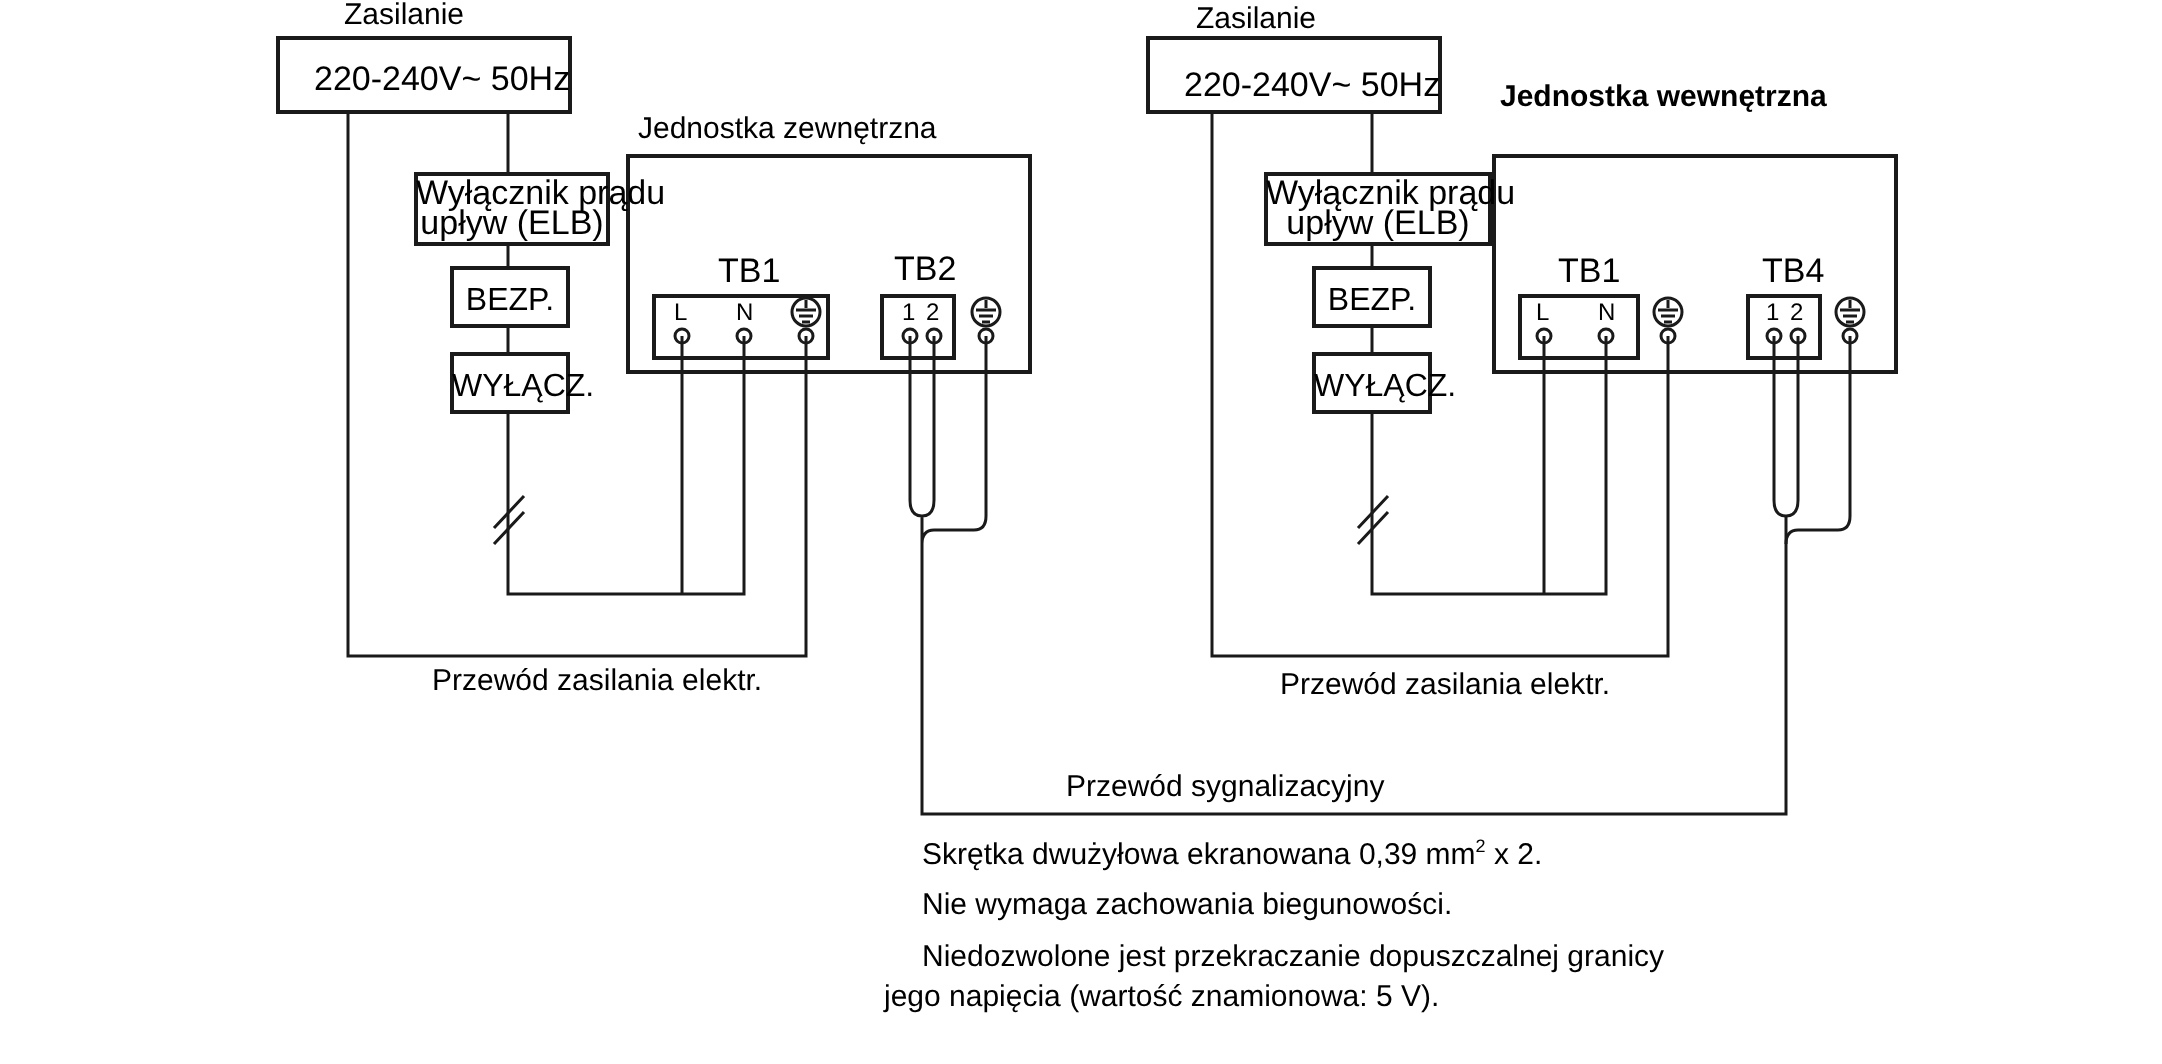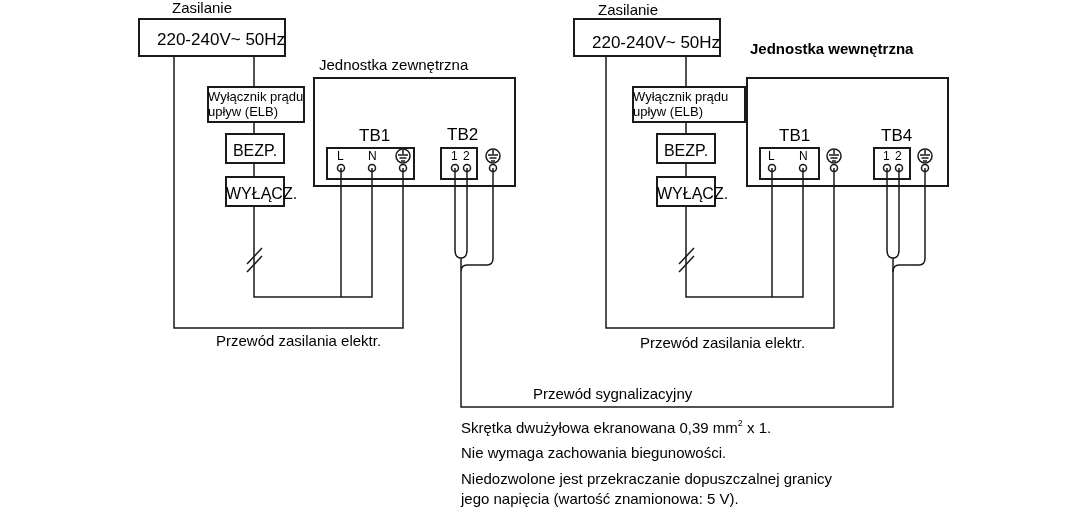--- a/index.html
+++ b/index.html
@@ -2,21 +2,21 @@
 <html><head>
 <meta charset="utf-8">
 <style>
   html, body { margin:0; padding:0; background:#ffffff; }
   body { width:1081px; height:532px; position:relative; overflow:hidden; font-family:"Liberation Sans", sans-serif; color:#1a1a1a; }
   svg { position:absolute; left:0; top:0; }
   .t { position:absolute; white-space:nowrap; font-family:"Liberation Sans", sans-serif; color:#000000; line-height:1; }
   .lbl { font-size:15px; }
   .box-txt { font-size:17px; }
   .small { font-size:16px; }
-  .elb { font-size:13px; text-align:left; line-height:15px; }
+  .elb { font-size:17px; text-align:center; line-height:15px; }
   .term { font-size:12px; }
   .note { font-size:15px; }
   sup { font-size:9px; vertical-align:top; position:relative; top:-1px; }
 </style>
 </head>
 <body>
 
 <svg width="1081" height="532" viewBox="0 0 1081 532">
   <g fill="none" stroke="#1a1a1a" stroke-width="1.5">
 
@@ -115,16 +115,16 @@
 <div class="t lbl" style="left:750px; top:41px;font-weight:bold;">Jednostka wewnętrzna</div>
 <div class="t box-txt" style="left:779px; top:127px;">TB1</div>
 <div class="t box-txt" style="left:881px; top:127px;">TB4</div>
 <div class="t term" style="left:768px; top:150px;">L</div>
 <div class="t term" style="left:799px; top:150px;">N</div>
 <div class="t term" style="left:883px; top:150px;">1</div>
 <div class="t term" style="left:895px; top:150px;">2</div>
 <div class="t lbl" style="left:640px; top:335px;">Przewód zasilania elektr.</div>
 
 <div class="t lbl" style="left:533px; top:386px;">Przewód sygnalizacyjny</div>
-<div class="t note" style="left:461px; top:420px;"><span>Skrętka dwużyłowa ekranowana 0,39 mm</span><sup>2</sup><span> x 1.</span></div>
+<div class="t note" style="left:461px; top:420px;"><span>Skrętka dwużyłowa ekranowana 0,39 mm</span><sup>2</sup><span> x 2.</span></div>
 <div class="t note" style="left:461px; top:445px;text-align:center;">Nie wymaga zachowania biegunowości.</div>
 <div class="t note" style="left:461px; top:471px;">Niedozwolone jest przekraczanie dopuszczalnej granicy</div>
-<div class="t note" style="left:461px; top:491px;">jego napięcia (wartość znamionowa: 5 V).</div>
+<div class="t note" style="left:442px; top:491px;">jego napięcia (wartość znamionowa: 5 V).</div>
 
 </body></html>

